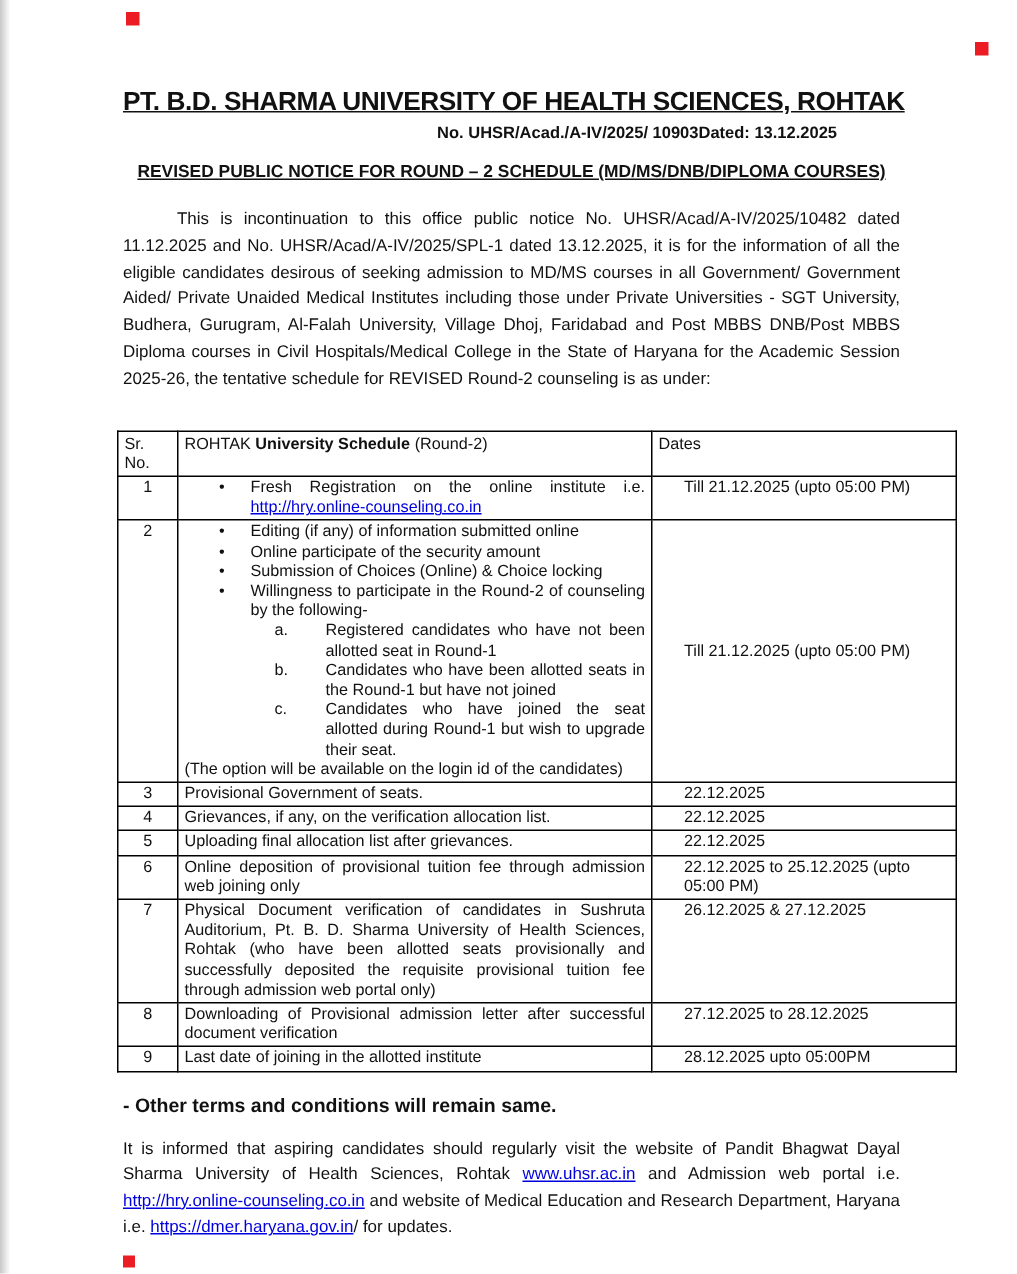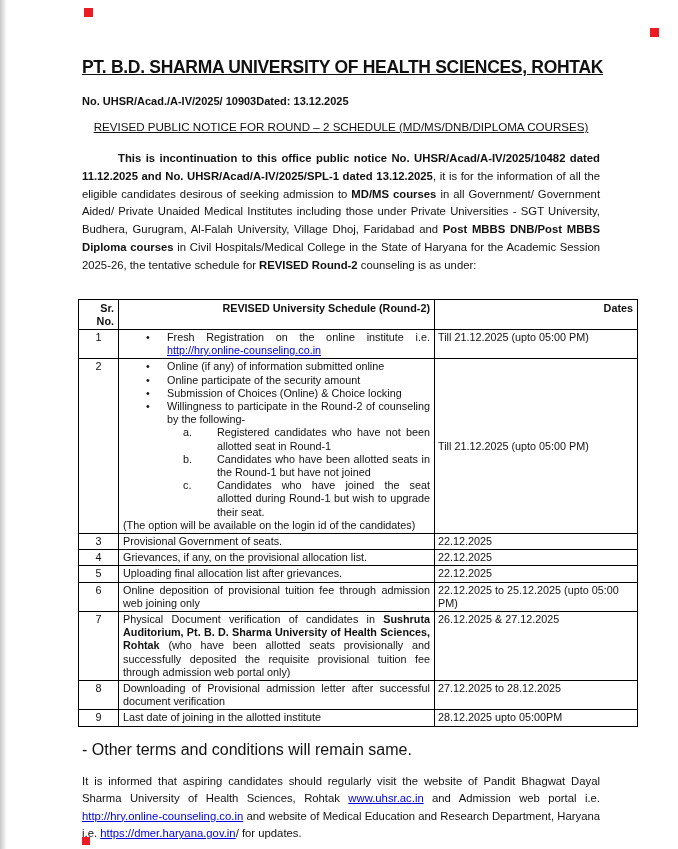--- a/index.html
+++ b/index.html
@@ -11,44 +11,44 @@
   .edge{position:absolute;left:0;top:0;width:7px;height:849px;
     background:linear-gradient(90deg,#c8c8c8,#ededed 65%,#ffffff)}
   .mark{position:absolute;width:9px;height:9px;background:var(--mark,#ec1c24)}
   .mark-tl{left:84px;top:8px}
   .mark-r{left:650px;top:28px}
   .mark-bl{left:82px;top:837px;width:8px;height:8px}
   .content{position:absolute;left:0;top:0;width:678px;box-sizing:border-box;
     padding:56px 78px 0 82px}
   .title{font-size:17.5px;line-height:22px;font-weight:bold;text-align:center;
     text-decoration:underline;margin:0;letter-spacing:-0.3px;white-space:nowrap}
-  .refline{display:flex;justify-content:flex-start;font-weight:bold;
-    font-size:11px;margin-top:17px;padding-right:42px}
-  .subtitle{font-size:11.6px;font-weight:normal;text-align:center;
+  .refline{display:flex;justify-content:flex-end;font-weight:bold;
+    font-size:11px;margin-top:5px;padding-right:42px}
+  .subtitle{font-size:11.6px;font-weight:bold;text-align:center;
     text-decoration:underline;margin:13px 0 0}
   .intro{font-size:11.3px;line-height:17.8px;text-align:justify;
     margin:17px 0 0;text-indent:36px}
   table{border-collapse:collapse;table-layout:fixed;width:559px;
     margin:24px 0 0 -4px;font-size:10.8px;line-height:13.2px}
   th,td{border:1px solid #000;vertical-align:top;padding:1px 4px;box-sizing:border-box}
-  th{font-weight:bold;text-align:right;height:30px;padding-top:2px}
+  th{font-weight:bold;text-align:left;height:30px;padding-top:2px}
   td.no{text-align:center}
-  td.date{padding-left:3px}
+  td.date{padding-left:21px}
   tbody tr:nth-child(2) td.date{vertical-align:middle}
   .blk{display:flex}
   .blk .mk{flex:0 0 auto}
   .bullet{padding-left:23px}
   .bullet .mk{width:21px}
   .alpha{padding-left:60px}
   .alpha .mk{width:34px}
   .tx{flex:1 1 auto;text-align:justify}
-  .b{font-weight:bold}
+  .b{font-weight:normal}
   .lnk{color:var(--link,#0000dd);text-decoration:underline;cursor:pointer}
   .note-label{font-size:11.3px;font-weight:bold;text-decoration:underline;margin-top:8px}
-  .terms{font-size:16px;font-weight:normal;margin:14px 0 0}
+  .terms{font-size:13px;font-weight:bold;margin:14px 0 0}
   .fpara{font-size:11.3px;line-height:17.5px;text-align:justify;margin:14px 0 0}
 </style>
 </head>
 <body style="--link: #0000dd; --mark: #ec1c24;">
 
 <div class="edge"></div>
 <div class="mark mark-tl"></div>
 <div class="mark mark-r"></div>
 <div class="mark mark-bl"></div>
 
@@ -67,41 +67,41 @@
 
   <table>
     <colgroup>
       <col style="width:40px">
         <col style="width:316px">
         <col style="width:203px">
     </colgroup>
     <thead>
       <tr id="head-row">
           <th><span class="b">Sr. No.</span></th>
-          <th><span class="b">REVISED</span><span> University Schedule </span><span class="b">(Round-2)</span></th>
+          <th><span class="b">ROHTAK</span><span> University Schedule </span><span class="b">(Round-2)</span></th>
           <th><span class="b">Dates</span></th>
         </tr>
     </thead>
     <tbody id="table-body">
         <tr>
           <td class="no">1</td>
           <td>
             <div class="blk bullet">
               <span class="mk">•</span>
               <div class="tx"><span>Fresh Registration on the online institute i.e. </span><span class="lnk">http://hry.online-counseling.co.in</span></div>
             </div>
           </td>
           <td class="date">Till 21.12.2025 (upto 05:00 PM)</td>
         </tr>
         <tr>
           <td class="no">2</td>
           <td>
             <div class="blk bullet">
               <span class="mk">•</span>
-              <div class="tx"><span>Online (if any) of information submitted online</span></div>
+              <div class="tx"><span>Editing (if any) of information submitted online</span></div>
             </div>
             <div class="blk bullet">
               <span class="mk">•</span>
               <div class="tx"><span>Online participate of the security amount</span></div>
             </div>
             <div class="blk bullet">
               <span class="mk">•</span>
               <div class="tx"><span>Submission of Choices (Online) &amp; Choice locking</span></div>
             </div>
             <div class="blk bullet">
@@ -132,21 +132,21 @@
             <div class="blk plain">
               <div class="tx"><span>Provisional Government of seats.</span></div>
             </div>
           </td>
           <td class="date">22.12.2025</td>
         </tr>
         <tr>
           <td class="no">4</td>
           <td>
             <div class="blk plain">
-              <div class="tx"><span>Grievances, if any, on the provisional allocation list.</span></div>
+              <div class="tx"><span>Grievances, if any, on the verification allocation list.</span></div>
             </div>
           </td>
           <td class="date">22.12.2025</td>
         </tr>
         <tr>
           <td class="no">5</td>
           <td>
             <div class="blk plain">
               <div class="tx"><span>Uploading final allocation list after grievances.</span></div>
             </div>

